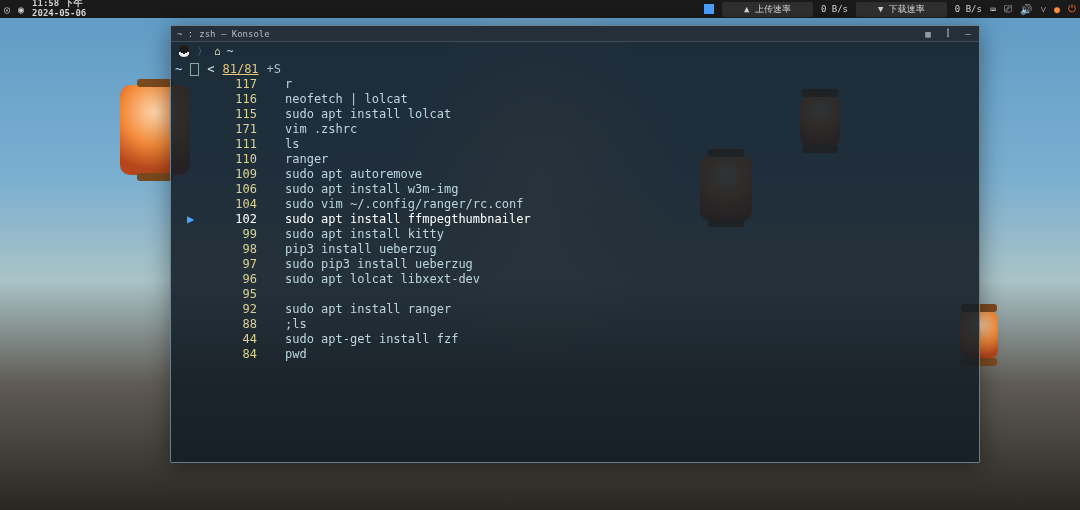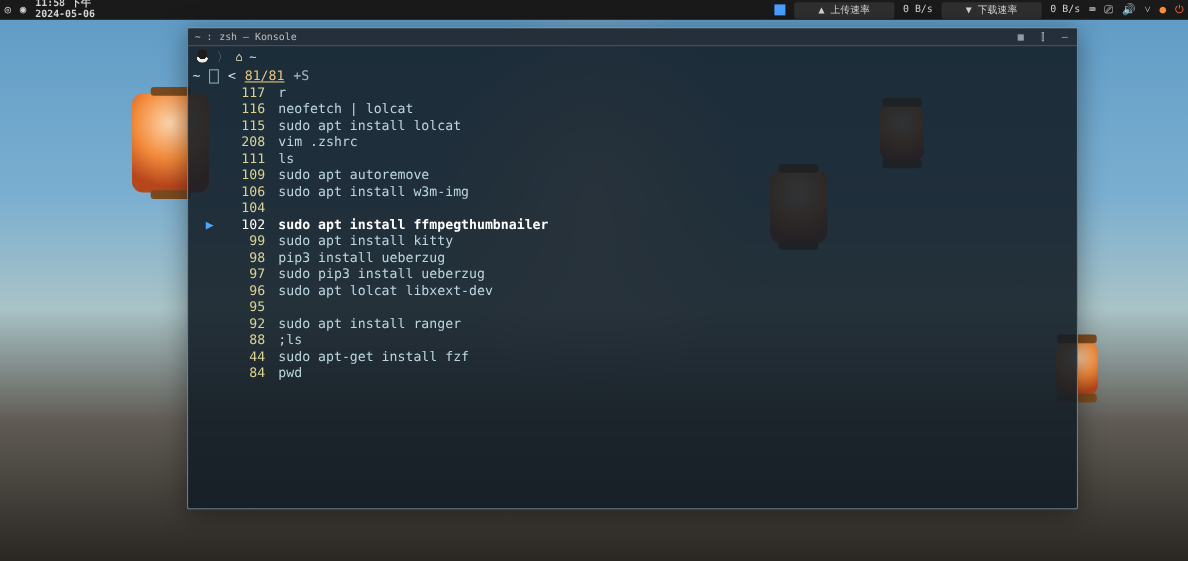--- a/index.html
+++ b/index.html
@@ -72,26 +72,26 @@
   .term-body { flex:1; padding:2px 0 2px 4px; overflow:hidden; position:relative; }
 
   .prompt-row { display:flex; align-items:center; gap:8px; color:#9ac7d0; padding-left:0; }
   .prompt-tilde { color:#bfe3ff; }
   .prompt-box { display:inline-block; width:9px; height:13px; border:1px solid #8aa; }
   .prompt-angle { color:#cfe7ef; }
   .prompt-num { color:#e4c77a;text-decoration:underline; }
   .prompt-flag { color:#abc; }
 
   .hist-list { margin-top:0; }
-  .hist-row { display:flex; gap:12px; padding:0 16px 0 12px; }
+  .hist-row { display:flex; gap:28px; padding:0 16px 0 12px; }
   .hist-num { width:28px; text-align:right; color:#d9d393; }
   .hist-cmd { color:#bcd6df; white-space:pre; }
   .hist-row.sel { color:#fff; }
   .hist-row.sel .hist-num { color:#fff; font-weight:normal; }
-  .hist-row.sel .hist-cmd { color:#fff; font-weight:bold; }
+  .hist-row.sel .hist-cmd { color:#fff; font-weight:normal; }
   .rowwrap { position:relative; }
 
   .left-caret-col { width:14px; }
   .left-caret { color:#4fa4ff; }
 </style>
 </head>
 <body>
 
 <div class="wallpaper">
   <div class="lantern l1">
@@ -186,49 +186,57 @@
           <div class="rowwrap">
             <div class="hist-row">
               <span class="left-caret-col"></span>
               <span class="hist-num">115</span>
               <span class="hist-cmd">sudo apt install lolcat</span>
             </div>
           </div>
           <div class="rowwrap">
             <div class="hist-row">
               <span class="left-caret-col"></span>
-              <span class="hist-num">208</span>
+              <span class="hist-num">171</span>
               <span class="hist-cmd">vim .zshrc</span>
             </div>
           </div>
           <div class="rowwrap">
             <div class="hist-row">
               <span class="left-caret-col"></span>
               <span class="hist-num">111</span>
               <span class="hist-cmd">ls</span>
             </div>
           </div>
           <div class="rowwrap">
             <div class="hist-row">
               <span class="left-caret-col"></span>
+              <span class="hist-num">110</span>
+              <span class="hist-cmd">ranger</span>
+            </div>
+          </div>
+          <div class="rowwrap">
+            <div class="hist-row">
+              <span class="left-caret-col"></span>
               <span class="hist-num">109</span>
               <span class="hist-cmd">sudo apt autoremove</span>
             </div>
           </div>
           <div class="rowwrap">
             <div class="hist-row">
               <span class="left-caret-col"></span>
               <span class="hist-num">106</span>
               <span class="hist-cmd">sudo apt install w3m-img</span>
             </div>
           </div>
           <div class="rowwrap">
             <div class="hist-row">
               <span class="left-caret-col"></span>
               <span class="hist-num">104</span>
+              <span class="hist-cmd">sudo vim ~/.config/ranger/rc.conf</span>
             </div>
           </div>
           <div class="rowwrap">
             <div class="hist-row sel">
               <span class="left-caret-col"><span class="left-caret">▶</span></span>
               <span class="hist-num">102</span>
               <span class="hist-cmd">sudo apt install ffmpegthumbnailer</span>
             </div>
           </div>
           <div class="rowwrap">

